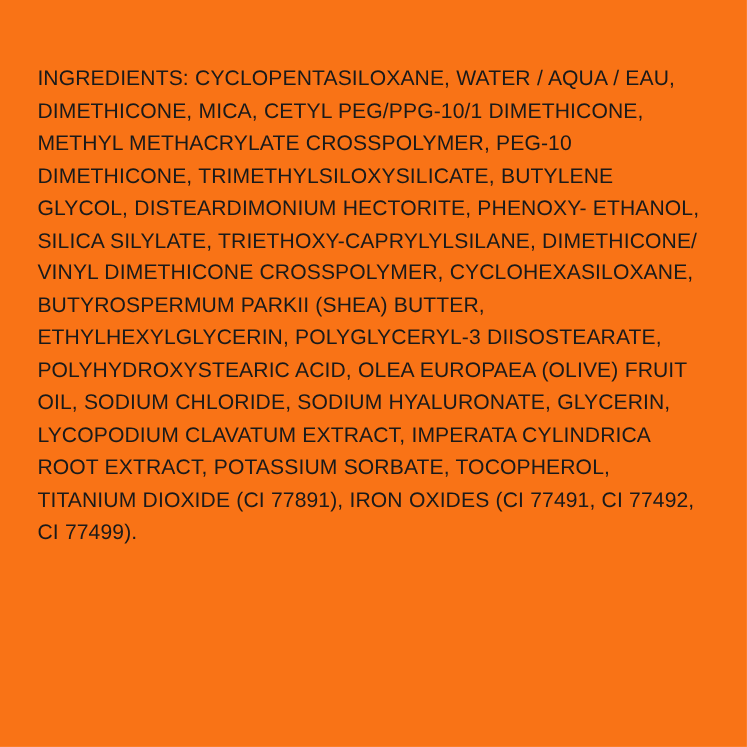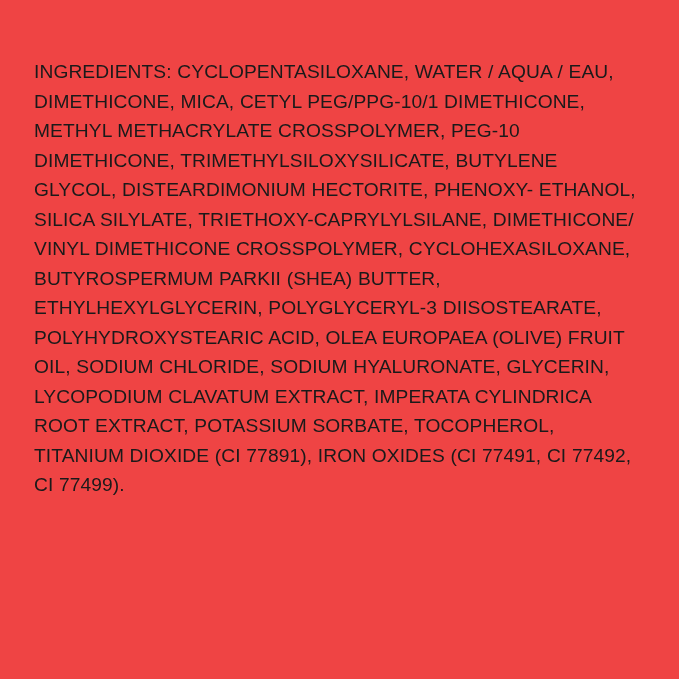--- a/index.html
+++ b/index.html
@@ -11,21 +11,21 @@
     height: 679px;
     background: #ffffff;
     font-family: "Liberation Sans", sans-serif;
     overflow: hidden;
   }
   .page {
     width: 679px;
     height: 679px;
     box-sizing: border-box;
     padding: 38px 34px 0 34px;
-    background: #ef4444;
+    background: #f97316;
   }
   .ingredients-block {
     font-size: 19.2px;
     line-height: 29.5px;
     color: #1a1a1a;
     letter-spacing: 0.1px;
     text-align: left;
     word-spacing: 0.2px;
   }
   .ingredients-label {

